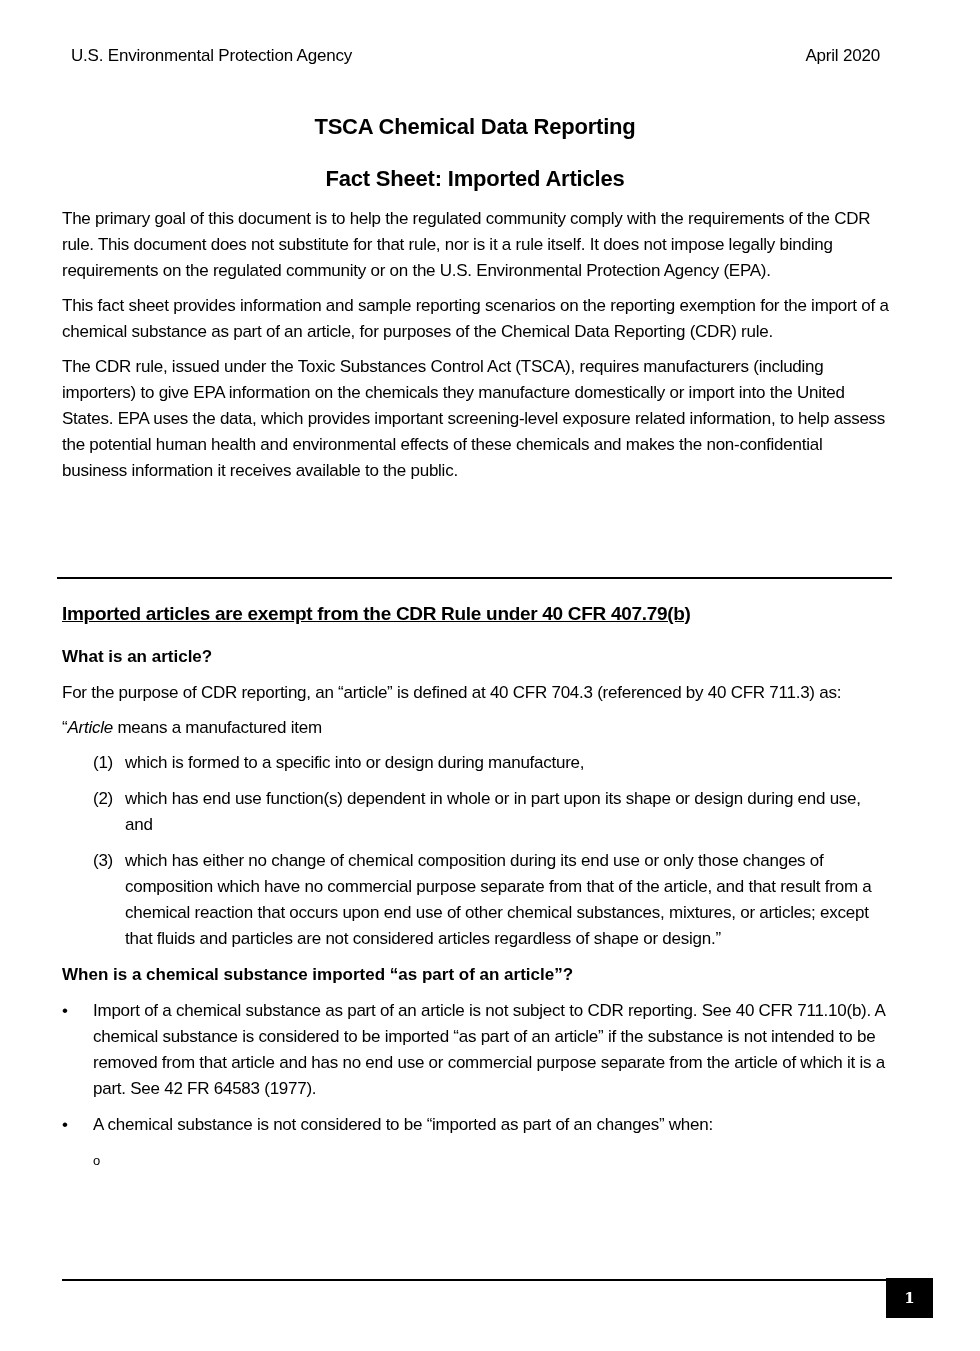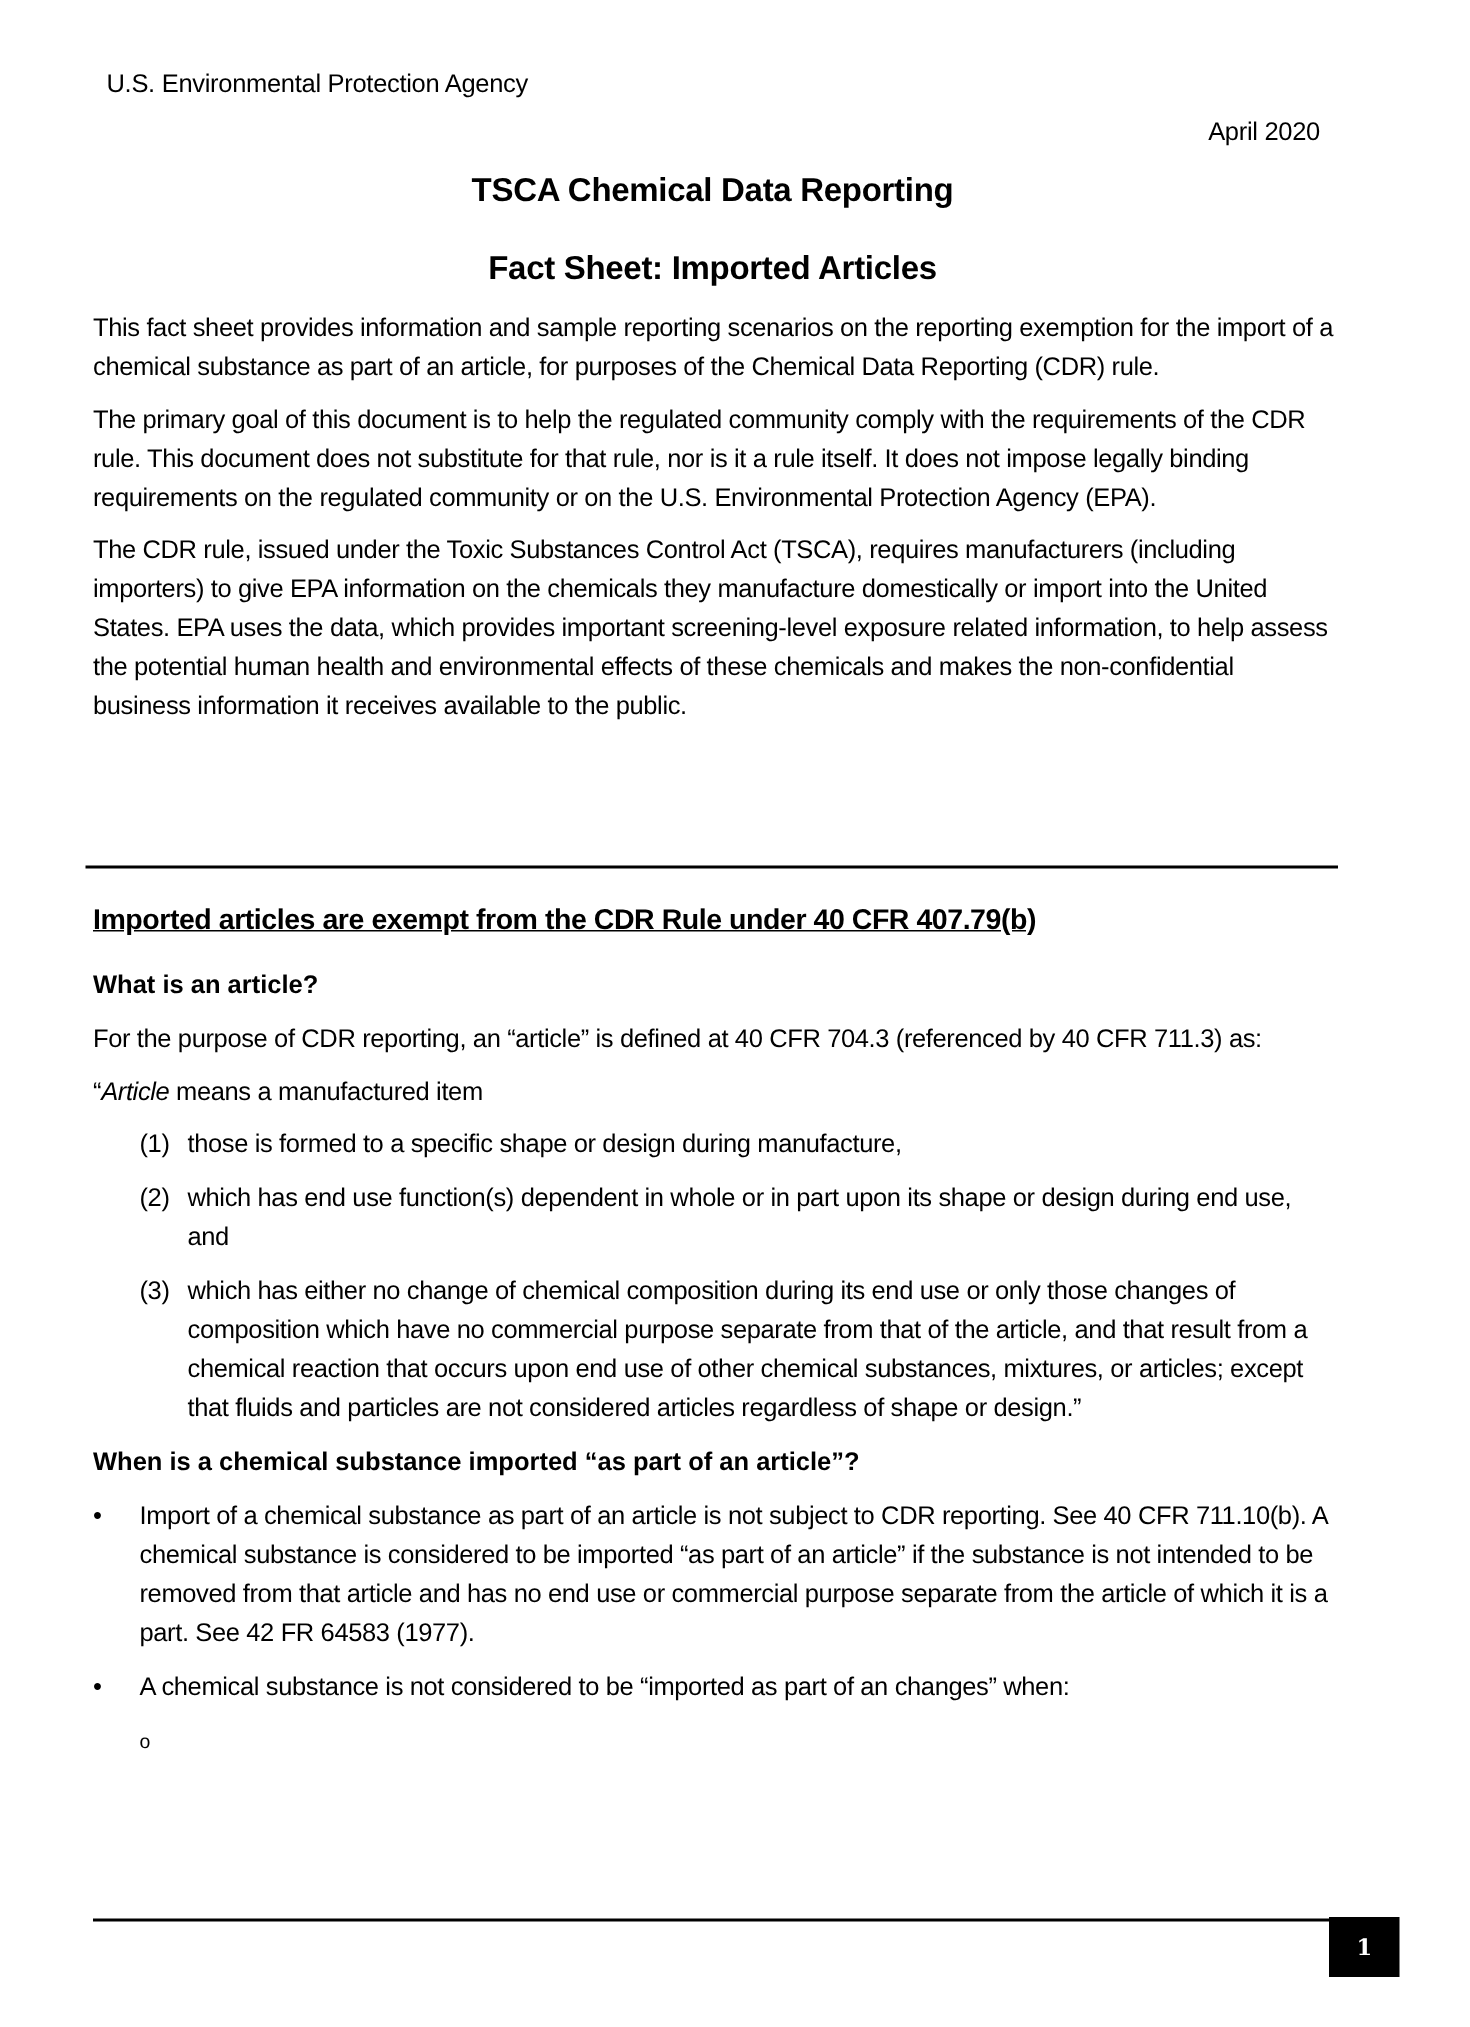--- a/index.html
+++ b/index.html
@@ -22,21 +22,21 @@
       width: 980px;
       height: 1175px;
     }
     .hdr {
       position: absolute;
       top: 46px;
       font-size: 17px;
       letter-spacing: -0.2px;
     }
     .hdr-left { left: 71px; }
-    .hdr-right { right: 100px; margin-top: 32px; }
+    .hdr-right { right: 100px; }
 
     .title {
       position: absolute;
       left: 0;
       width: 950px;
       text-align: center;
       font-weight: bold;
       font-size: 22px;
       letter-spacing: -0.2px;
     }
@@ -162,38 +162,38 @@
 
 <div class="page">
 
   <div class="hdr hdr-left">U.S. Environmental Protection Agency</div>
   <div class="hdr hdr-right">April 2020</div>
 
   <div class="title title1">TSCA Chemical Data Reporting</div>
   <div class="title title2">Fact Sheet: Imported Articles</div>
 
   <div class="content">
+    <p class="para">The primary goal of this document is to help the regulated community comply with the requirements of the CDR rule. This document does not substitute for that rule, nor is it a rule itself. It does not impose legally binding requirements on the regulated community or on the U.S. Environmental Protection Agency (EPA).</p>
     <p class="para">This fact sheet provides information and sample reporting scenarios on the reporting exemption for the import of a chemical substance as part of an article, for purposes of the Chemical Data Reporting (CDR) rule.</p>
-    <p class="para">The primary goal of this document is to help the regulated community comply with the requirements of the CDR rule. This document does not substitute for that rule, nor is it a rule itself. It does not impose legally binding requirements on the regulated community or on the U.S. Environmental Protection Agency (EPA).</p>
     <p class="para">The CDR rule, issued under the Toxic Substances Control Act (TSCA), requires manufacturers (including importers) to give EPA information on the chemicals they manufacture domestically or import into the United States. EPA uses the data, which provides important screening-level exposure related information, to help assess the potential human health and environmental effects of these chemicals and makes the non-confidential business information it receives available to the public.</p>
   </div>
 
   <div class="rule"></div>
 
   <div class="section2">
     <div class="sec-heading">Imported articles are exempt from the CDR Rule under 40 CFR 407.79(b)</div>
 
     <div class="subhead">What is an article?</div>
     <p class="def-intro">For the purpose of CDR reporting, an “article” is defined at 40 CFR 704.3 (referenced by 40 CFR 711.3) as:</p>
     <p class="def-intro"><span>“</span><em>Article</em><span> means a manufactured item</span></p>
 
     <ul class="def-list">
       <li class="def-item">
         <span class="def-num">(1)</span>
-        <span>those is formed to a specific shape or design during manufacture,</span>
+        <span>which is formed to a specific into or design during manufacture,</span>
       </li>
       <li class="def-item">
         <span class="def-num">(2)</span>
         <span>which has end use function(s) dependent in whole or in part upon its shape or design during end use, and</span>
       </li>
       <li class="def-item">
         <span class="def-num">(3)</span>
         <span>which has either no change of chemical composition during its end use or only those changes of composition which have no commercial purpose separate from that of the article, and that result from a chemical reaction that occurs upon end use of other chemical substances, mixtures, or articles; except that fluids and particles are not considered articles regardless of shape or design.”</span>
       </li>
     </ul>

